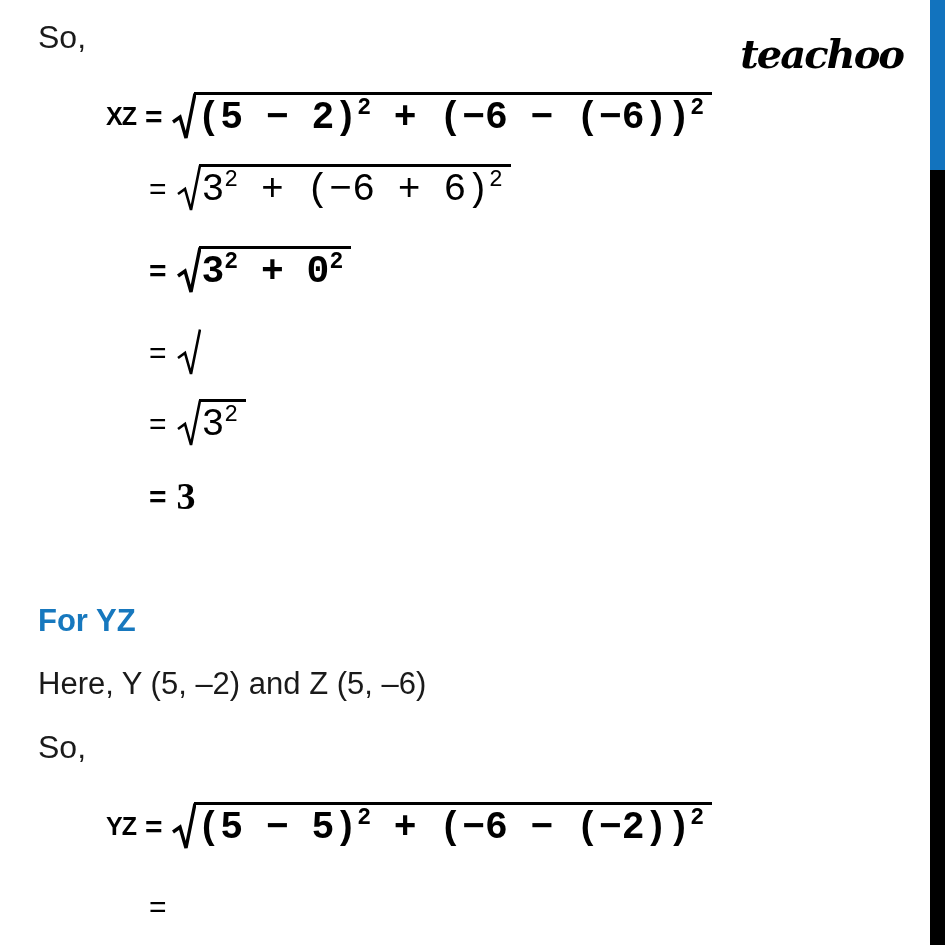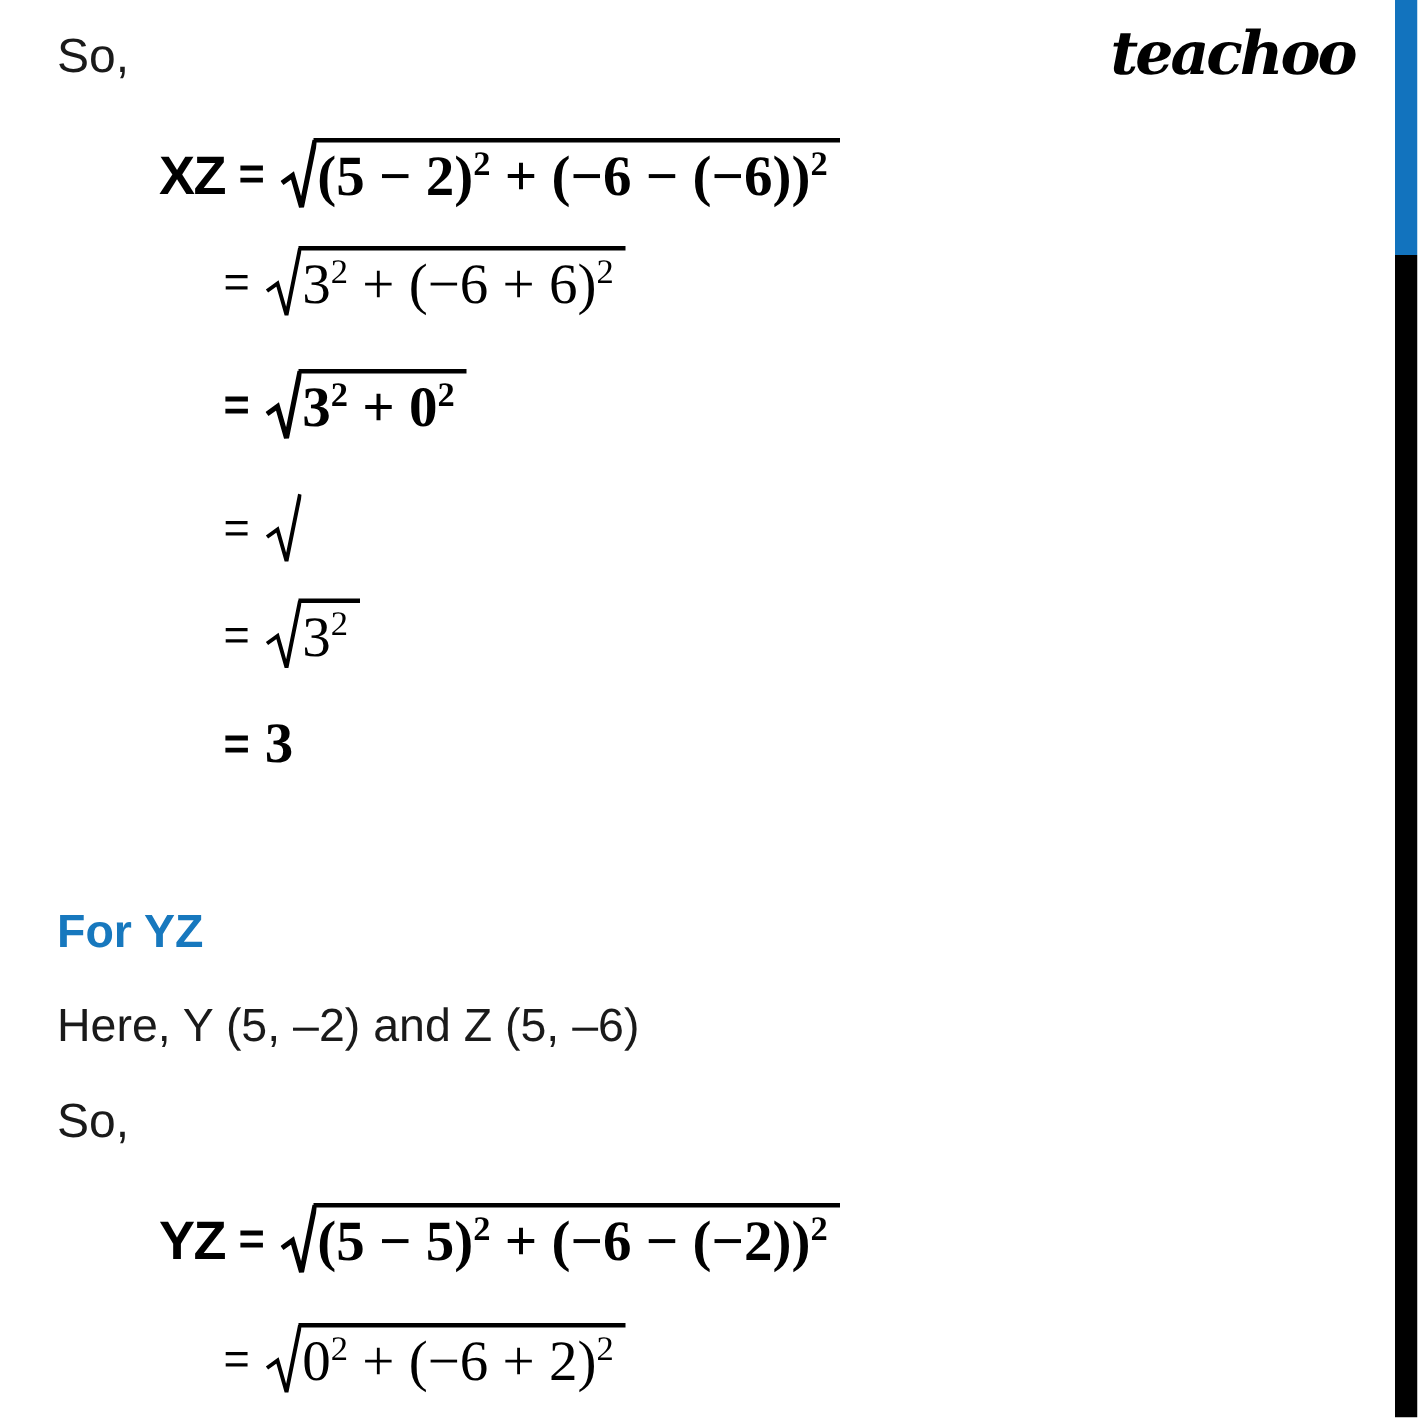--- a/index.html
+++ b/index.html
@@ -10,21 +10,21 @@
     overflow:hidden;
     font-family:"Liberation Sans", sans-serif;
     color:#1a1a1a;
   }
   
   .edge-blue  { position:absolute; right:0; top:0;    width:15px; height:170px; }
   .edge-black { position:absolute; right:0; top:170px; width:15px; height:775px; }
 
   
   .logo {
-    position:absolute; top:14px; right:42px;
+    position:absolute; top:32px; right:42px;
     font-family:"DejaVu Serif", serif;
     font-style:italic; font-weight:bold;
     font-size:40px; line-height:44px;
     letter-spacing:-2px;
     color:#000;
   }
 
   .intro-so {
     position:absolute; left:38px; top:18px;
     font-size:32px; line-height:38px; color:#1a1a1a;
@@ -42,32 +42,32 @@
   #xz-lines .eq-0 { top:92px; }
   #xz-lines .eq-1 { top:164px; }
   #xz-lines .eq-2 { top:246px; }
   #xz-lines .eq-3 { top:328px; }
   #xz-lines .eq-4 { top:399px; }
   #xz-lines .eq-5 { top:472px; }
   #yz-lines .eq-0 { top:802px; }
   #yz-lines .eq-1 { top:882px; }
 
   .lhs {
-    font-weight:bold; font-size:36px; line-height:49px;
+    font-weight:bold; font-size:25px; line-height:49px;
     margin-right:9px; letter-spacing:-1px;
   }
   .eq-sign {
     font-size:30px; line-height:49px; margin-right:10px;
   }
   .eq-line.bold .eq-sign { font-weight:bold; }
 
   .sqrt { display:inline-flex; align-items:flex-start; }
   .rad-svg { display:block; margin-right:-2px; flex:none; }
   .radicand {
-    font-family:Liberation Serif, serif;
+    font-family:Liberation Mono, monospace;
     font-size:38px; line-height:46px;
     border-top:3px solid #000;
     padding:0 8px 0 3px;
   }
   .eq-line.bold .radicand { font-weight:bold; }
   .plain {
     font-family:"Liberation Serif", serif;
     font-size:38px; line-height:49px;
   }
   .eq-line.bold .plain { font-weight:bold; }
@@ -158,20 +158,14 @@
       <span class="eq-sign">=</span>
       <span class="sqrt">
         <svg viewBox="0 0 24 49" width="24" height="49" class="rad-svg">
           <path d="M1 30 L8 25 L14 46 L23 1.5" fill="none" stroke="currentColor" stroke-width="3.4" stroke-linejoin="miter"></path>
         </svg>
         <span class="radicand">(5 − 5)<sup class="sup">2</sup> + (−6 − (−2))<sup class="sup">2</sup></span>
       </span>
     </div>
     <div class="eq-line eq-1 cont">
       <span class="eq-sign">=</span>
-      <span class="sqrt">
-        <svg viewBox="0 0 24 49" width="24" height="49" class="rad-svg">
-          <path d="M1 30 L8 25 L14 46 L23 1.5" fill="none" stroke="currentColor" stroke-width="2.6" stroke-linejoin="miter"></path>
-        </svg>
-        <span class="radicand">0<sup class="sup">2</sup> + (−6 + 2)<sup class="sup">2</sup></span>
-      </span>
     </div>
   </div>
 
 </body></html>

